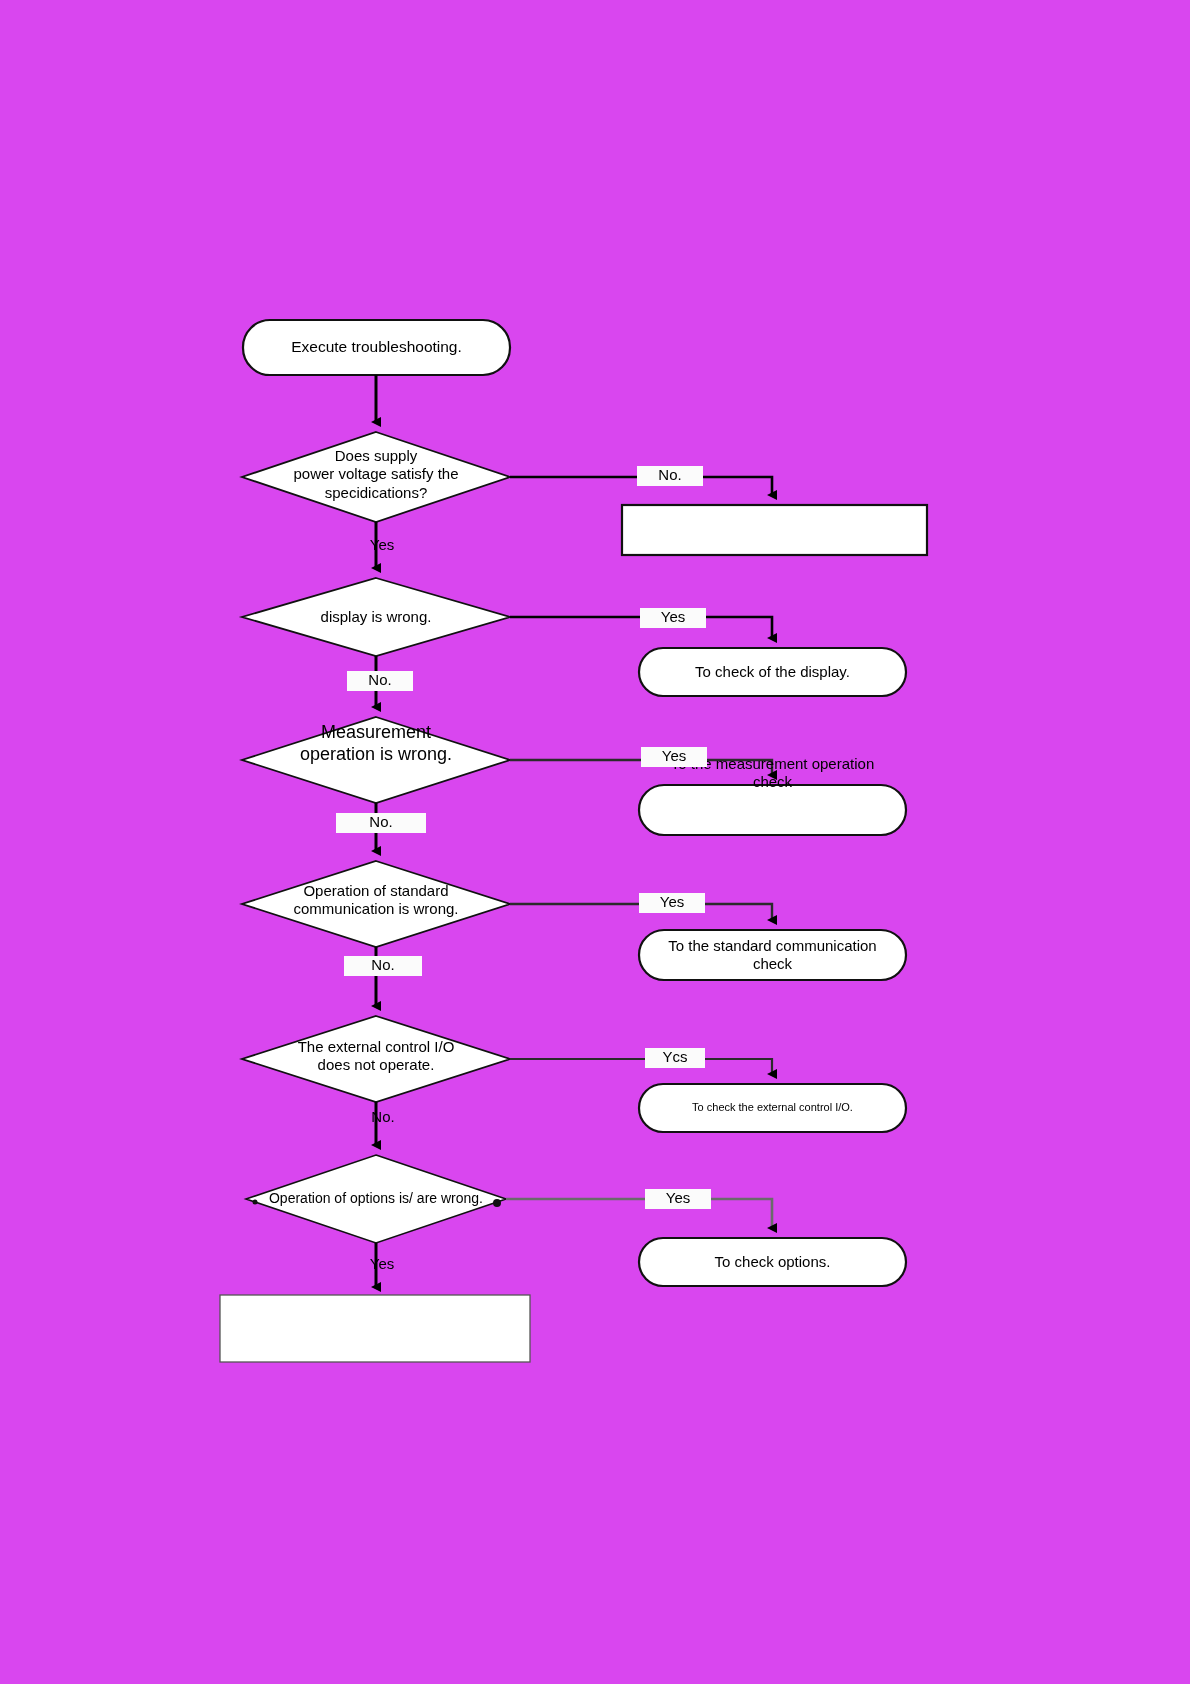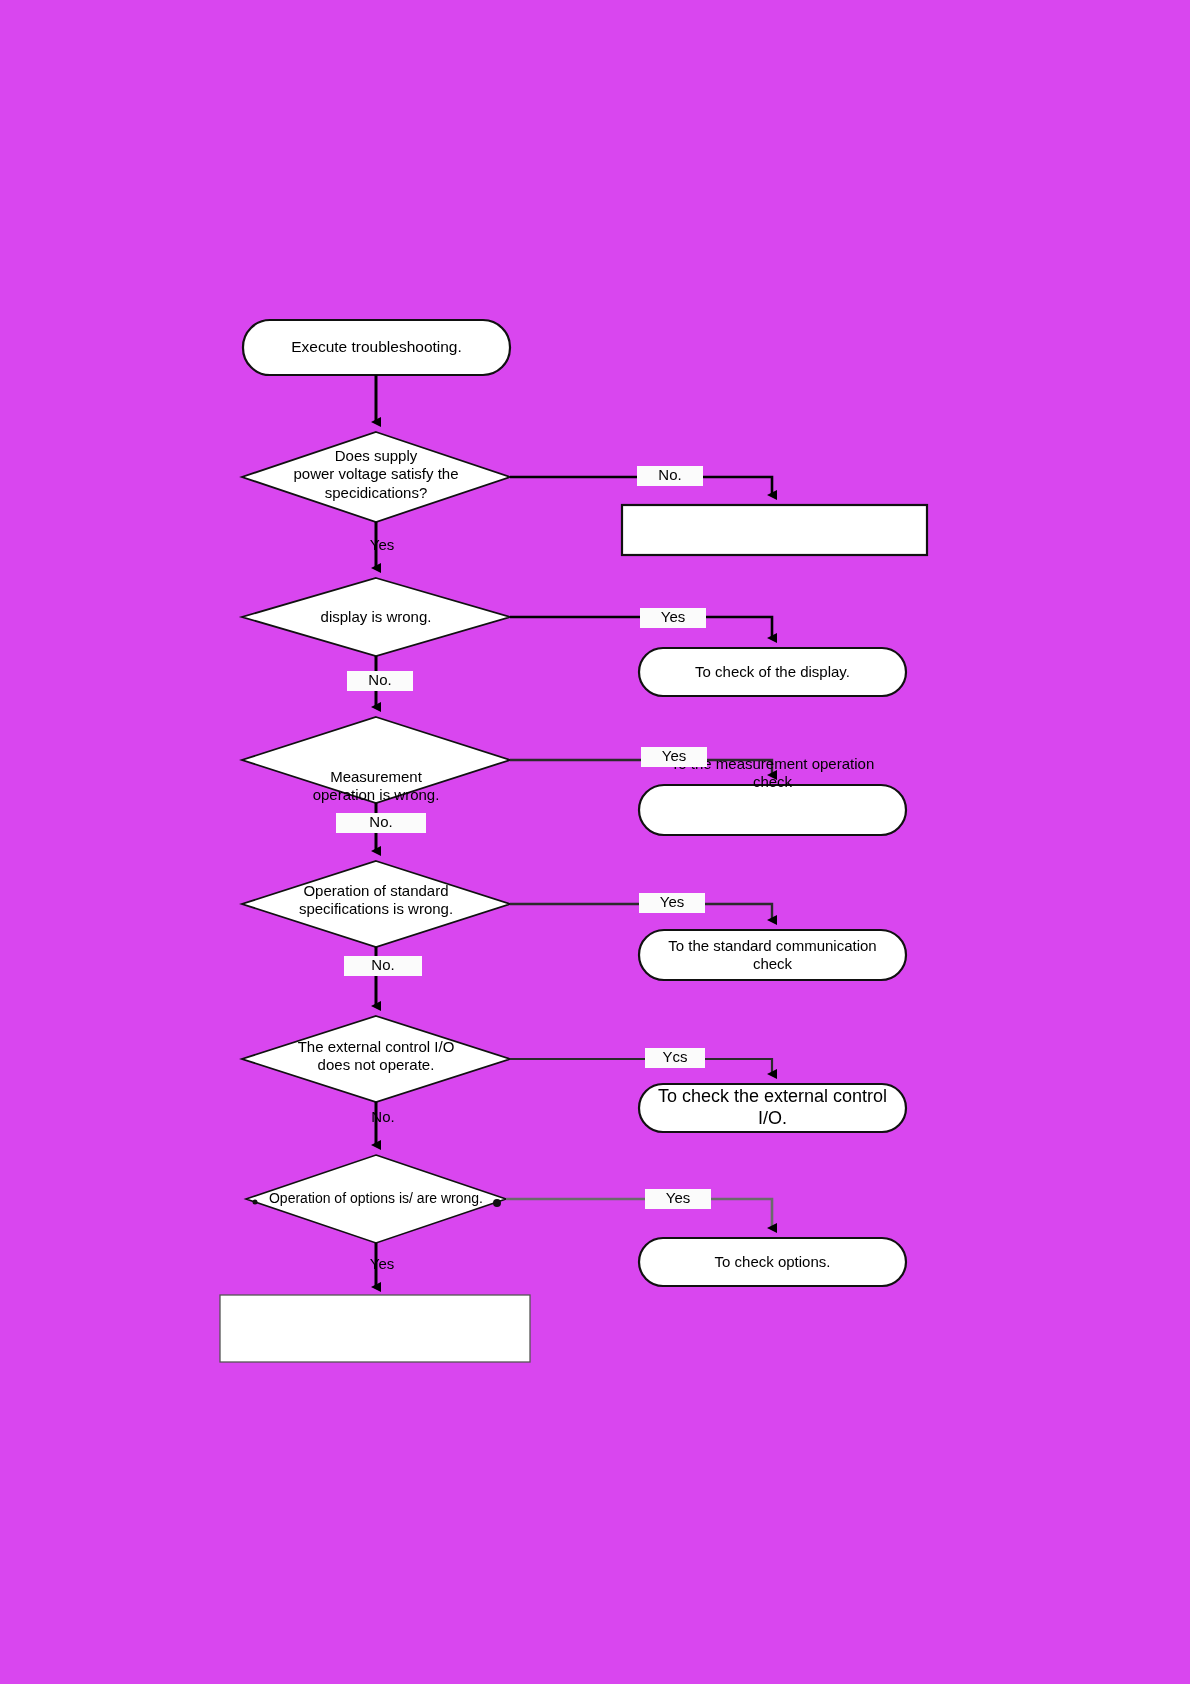--- a/index.html
+++ b/index.html
@@ -123,41 +123,41 @@
   </svg>
 
   <div class="node-text" style="left:243px; top:320px; width:267px; height:55px; font-size:15.5px;">Execute troubleshooting.</div>
 
   <div class="node-text" style="left:262px; top:443px; width:228px; height:66px; font-size:15px; display:block; padding-top:4px;">Does supply
 power voltage satisfy the
 specidications?</div>
 
   <div class="node-text" style="left:262px; top:605px; width:228px; height:24px; font-size:15px;">display is wrong.</div>
 
-  <div class="node-text" style="left:262px; top:764px; width:228px; height:44px; font-size:15px;">Measurement
+  <div class="node-text" style="left:262px; top:722px; width:228px; height:44px; font-size:18px;">Measurement
 operation is wrong.</div>
 
   <div class="node-text" style="left:258px; top:878px; width:236px; height:44px; font-size:15px;">Operation of standard
-specifications is wrong.</div>
+communication is wrong.</div>
 
   <div class="node-text" style="left:258px; top:1034px; width:236px; height:44px; font-size:15px;">The external control I/O
 does  not operate.</div>
 
   <div class="node-text" style="left:248px; top:1187px; width:256px; height:24px; font-size:14px;">Operation of options is/ are wrong.</div>
 
 
   <div class="node-text" style="left:643px; top:648px; width:259px; height:48px; font-size:15px;">To check of the display.</div>
 
   <div class="node-text" style="left:643px; top:748px; width:259px; height:50px; font-size:15px;">To the measurement operation
 check</div>
 
   <div class="node-text" style="left:643px; top:930px; width:259px; height:50px; font-size:15px;">To the standard communication
 check</div>
 
-  <div class="node-text" style="left:643px; top:1084px; width:259px; height:48px; font-size:18px;">To check the external control I/O.</div>
+  <div class="node-text" style="left:643px; top:1084px; width:259px; height:48px; font-size:11px;">To check the external control I/O.</div>
 
   <div class="node-text" style="left:643px; top:1238px; width:259px; height:48px; font-size:15px;">To check options.</div>
 
   <div class="node-text" style="left:220px; top:1295px; width:310px; height:67px; font-size:15px;"></div>
 
   <div class="lbl" style="left:637px; top:466px; width:54px; font-size:15px;">No.</div>
 
   <div class="lbl plain" style="left:349px; top:536px; width:54px; font-size:15px;">Yes</div>
 
   <div class="lbl" style="left:640px; top:608px; width:54px; font-size:15px;">Yes</div>

